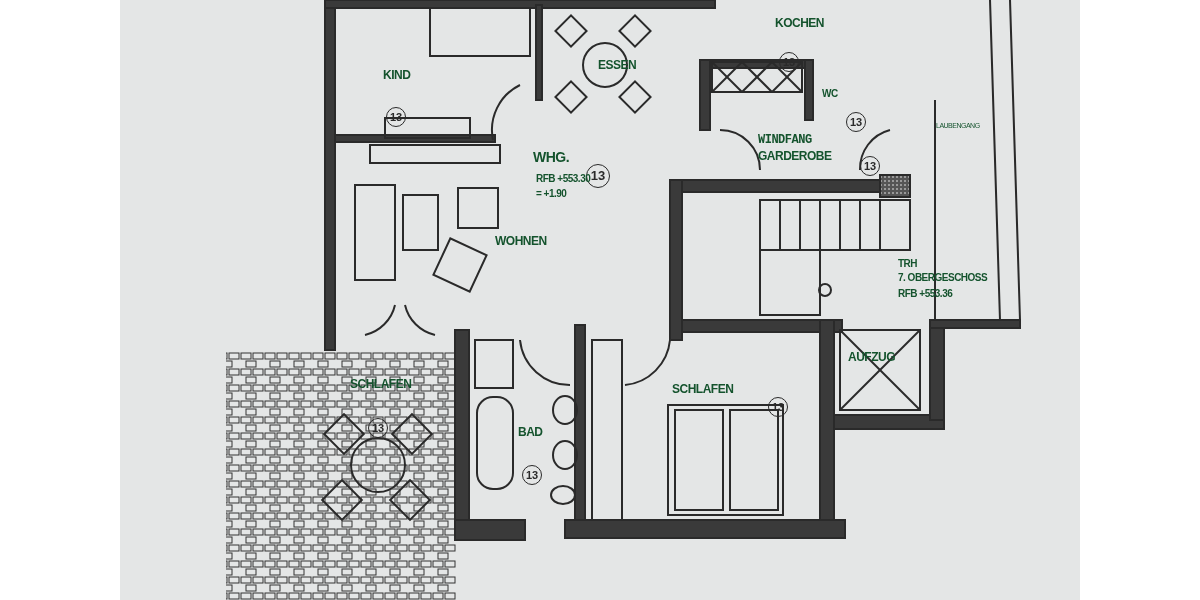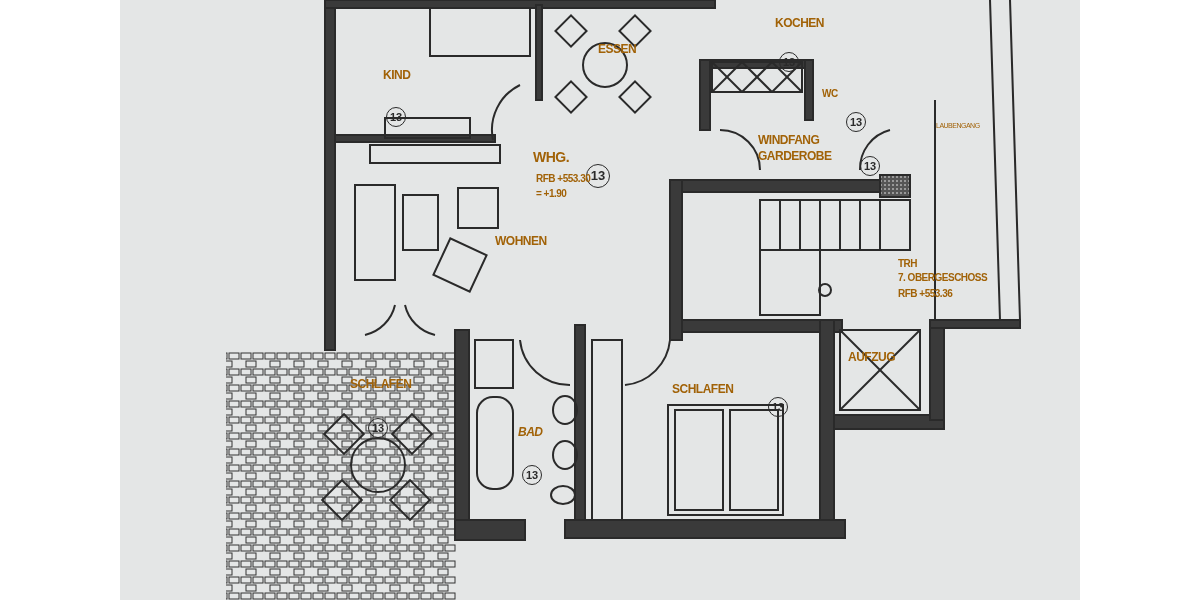--- a/index.html
+++ b/index.html
@@ -1,21 +1,21 @@
 <!DOCTYPE html>
 <html><head>
 <meta charset="utf-8">
 <style>
   html,body{margin:0;padding:0;}
   body{width:1200px;height:600px;overflow:hidden;background:#fff;font-family:"Liberation Sans",sans-serif;position:relative;}
   .paper{position:absolute;left:120px;top:0;width:960px;height:600px;background:#e4e6e6;}
   .edge-l{position:absolute;left:0;top:0;width:120px;height:600px;background:#ffffff;}
   .edge-r{position:absolute;left:1080px;top:0;width:120px;height:600px;background:#ffffff;}
   svg{position:absolute;left:0;top:0;}
-  .lbl{position:absolute;font-weight:bold;color:#a16207;font-size:12px;letter-spacing:-0.5px;white-space:nowrap;}
+  .lbl{position:absolute;font-weight:bold;color:#14532d;font-size:12px;letter-spacing:-0.5px;white-space:nowrap;}
   .sm{font-size:10px;}
   .tiny{font-size:7px;font-weight:normal;}
   .num{position:absolute;width:18px;height:18px;border:1.5px solid #2a2a2a;border-radius:50%;font-size:11px;font-weight:bold;color:#2a2a2a;text-align:center;line-height:18px;margin-top:20px;}
 </style>
 </head>
 <body>
 
 <div class="edge-l"></div>
 <div class="paper"></div>
 <div class="edge-r"></div>
@@ -123,43 +123,43 @@
     <path d="M625 385 A50 50 0 0 0 670 340"></path>
     <path d="M520 340 A50 50 0 0 0 570 385"></path>
     <path d="M720 130 A40 40 0 0 1 760 170"></path>
     <path d="M890 130 A40 40 0 0 0 860 170"></path>
   </g>
 </svg>
 
 <div class="lbl" style="left:383px;top:68px;">KIND</div>
 <div class="num" style="left:386px;top:87px;">13</div>
 
-<div class="lbl" style="left:578px;top:42px;padding-left:20px;">ESSEN</div>
+<div class="lbl" style="left:578px;top:58px;padding-left:20px;">ESSEN</div>
 
 <div class="lbl" style="left:775px;top:16px;">KOCHEN</div>
 <div class="num" style="left:779px;top:32px;">13</div>
 
 <div class="lbl sm" style="left:822px;top:88px;">WC</div>
 <div class="num" style="left:846px;top:92px;">13</div>
 
-<div class="lbl" style="left:758px;top:133px;">WINDFANG</div>
+<div class="lbl" style="left:758px;top:133px;font-family:Liberation Mono, monospace;">WINDFANG</div>
 <div class="lbl" style="left:758px;top:149px;">GARDEROBE</div>
 <div class="num" style="left:860px;top:136px;">13</div>
 
 <div class="lbl" style="left:533px;top:149px;font-size:14px;">WHG.</div>
 <div class="num" style="left:586px;top:144px;width:22px;height:22px;line-height:22px;font-size:13px;">13</div>
 <div class="lbl sm" style="left:536px;top:173px;">RFB +553.30</div>
 <div class="lbl sm" style="left:536px;top:188px;">= +1.90</div>
 
 <div class="lbl" style="left:495px;top:234px;">WOHNEN</div>
 
 <div class="lbl" style="left:350px;top:377px;">SCHLAFEN</div>
 <div class="num" style="left:368px;top:398px;">13</div>
 
-<div class="lbl" style="left:518px;top:425px;font-style:italic;">BAD</div>
+<div class="lbl" style="left:518px;top:425px;">BAD</div>
 <div class="num" style="left:522px;top:445px;">13</div>
 
 <div class="lbl" style="left:672px;top:382px;">SCHLAFEN</div>
 <div class="num" style="left:768px;top:377px;">13</div>
 
 <div class="lbl" style="left:848px;top:350px;">AUFZUG</div>
 
 <div class="lbl sm" style="left:898px;top:258px;">TRH</div>
 <div class="lbl sm" style="left:898px;top:272px;">7. OBERGESCHOSS</div>
 <div class="lbl sm" style="left:898px;top:288px;">RFB +553.36</div>

